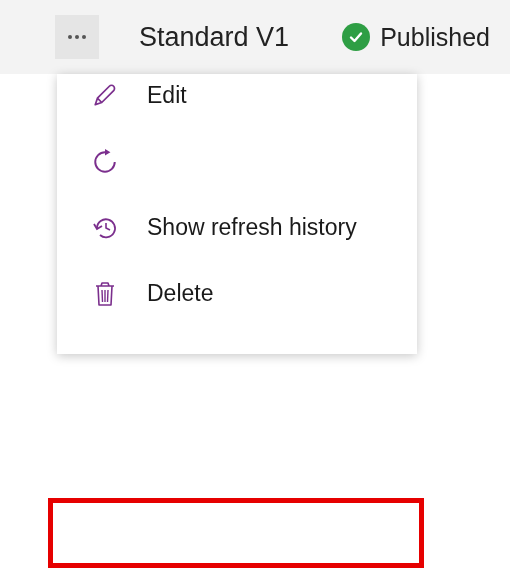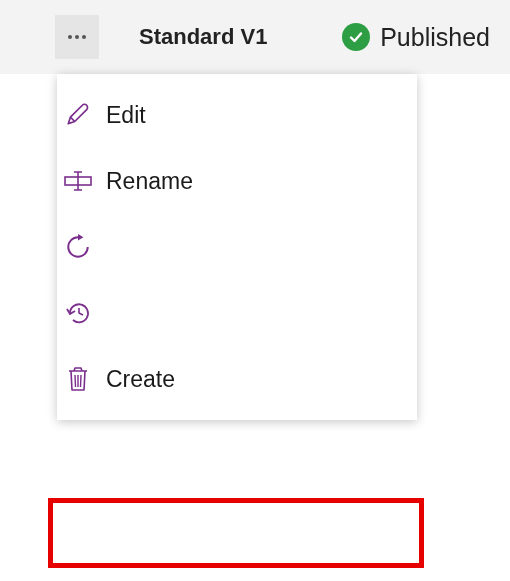--- a/index.html
+++ b/index.html
@@ -24,23 +24,23 @@
       background: #e5e5e5;
       display: flex;
       align-items: center;
       justify-content: center;
       color: #444;
       font-size: 24px;
       letter-spacing: 1px;
       cursor: pointer;
     }
     .title {
-      font-size: 22px;
+      font-size: 27px;
       color: #222;
-      font-weight: 700;
+      font-weight: 400;
       flex: 0 0 auto;
       margin-left: 0px;
     }
     .status {
       display: flex;
       align-items: center;
       gap: 10px;
       font-size: 25px;
       color: #222;
       margin-left: auto;
@@ -58,24 +58,23 @@
       position: absolute;
       left: 57px;
       top: 74px;
       width: 360px;
       background: #fff;
       box-shadow: 0 2px 10px rgba(0,0,0,0.22);
       padding: 8px 0;
     }
     .menu-item {
       display: flex;
-      align-items: center;
       height: 66px;
-      padding: 0 7px;
-      gap: 14px;
+      padding: 0 34px;
+      gap: 28px;
       cursor: pointer;
       font-size: 23px;
       color: #1a1a1a;
     }
     .menu-item .mi-icon {
       width: 28px;
       height: 28px;
       display: flex;
       align-items: center;
       justify-content: center;
@@ -120,59 +119,50 @@
 
   <div class="menu-item">
     <span class="mi-icon">
       <svg width="26" height="26" viewBox="0 0 24 24">
           <path d="M3 20 L5 14 L16 3 C17 2 19 2 20 3 C21 4 21 6 20 7 L9 18 L3 20 Z M5 14 L9 18" stroke="#7b2f8d" stroke-width="1.6" fill="none" stroke-linejoin="round"></path>
         </svg>
     </span>
     <span>Edit</span>
   </div>
 
-  <div class="menu-item">
-    <span class="mi-icon">
-      <svg width="28" height="22" viewBox="0 0 28 22">
-          <rect x="1" y="7" width="26" height="8" stroke="#7b2f8d" stroke-width="1.6" fill="none"></rect>
-          <line x1="14" y1="2" x2="14" y2="20" stroke="#7b2f8d" stroke-width="1.6"></line>
-          <path d="M10 2 L18 2 M10 20 L18 20" stroke="#7b2f8d" stroke-width="1.6"></path>
-        </svg>
-    </span>
-    <span>Rename</span>
-  </div>
 
   <div class="menu-item">
     <span class="mi-icon">
       <svg width="26" height="26" viewBox="0 0 24 24">
           <path d="M12 3 A9 9 0 1 0 21 12" stroke="#7b2f8d" stroke-width="1.8" fill="none"></path>
           <path d="M12 0 L12 6 L17 3 Z" fill="#7b2f8d"></path>
         </svg>
     </span>
   </div>
 
 
   <div class="menu-item">
     <span class="mi-icon">
       <svg width="28" height="26" viewBox="0 0 28 26">
           <path d="M6 13 A9 9 0 1 1 9 20" stroke="#7b2f8d" stroke-width="1.8" fill="none"></path>
           <path d="M3 9 L6 14 L11 11" stroke="#7b2f8d" stroke-width="1.8" fill="none"></path>
           <path d="M15 8 L15 13 L19 15" stroke="#7b2f8d" stroke-width="1.6" fill="none"></path>
         </svg>
     </span>
+    <span>Show refresh history</span>
   </div>
 
   <div class="menu-item">
     <span class="mi-icon">
       <svg width="24" height="26" viewBox="0 0 24 26">
           <path d="M3 5 L21 5 M5 5 L6 24 L18 24 L19 5 M9 2 L15 2 L16 5 L8 5 Z" stroke="#7b2f8d" stroke-width="1.6" fill="none" stroke-linejoin="round"></path>
           <line x1="9" y1="9" x2="9.5" y2="21" stroke="#7b2f8d" stroke-width="1.4"></line>
           <line x1="12" y1="9" x2="12" y2="21" stroke="#7b2f8d" stroke-width="1.4"></line>
           <line x1="15" y1="9" x2="14.5" y2="21" stroke="#7b2f8d" stroke-width="1.4"></line>
         </svg>
     </span>
-    <span>Create</span>
+    <span>Delete</span>
   </div>
 
 
 </div>
 
 <div class="highlight-box"></div>
 
 </body></html>

